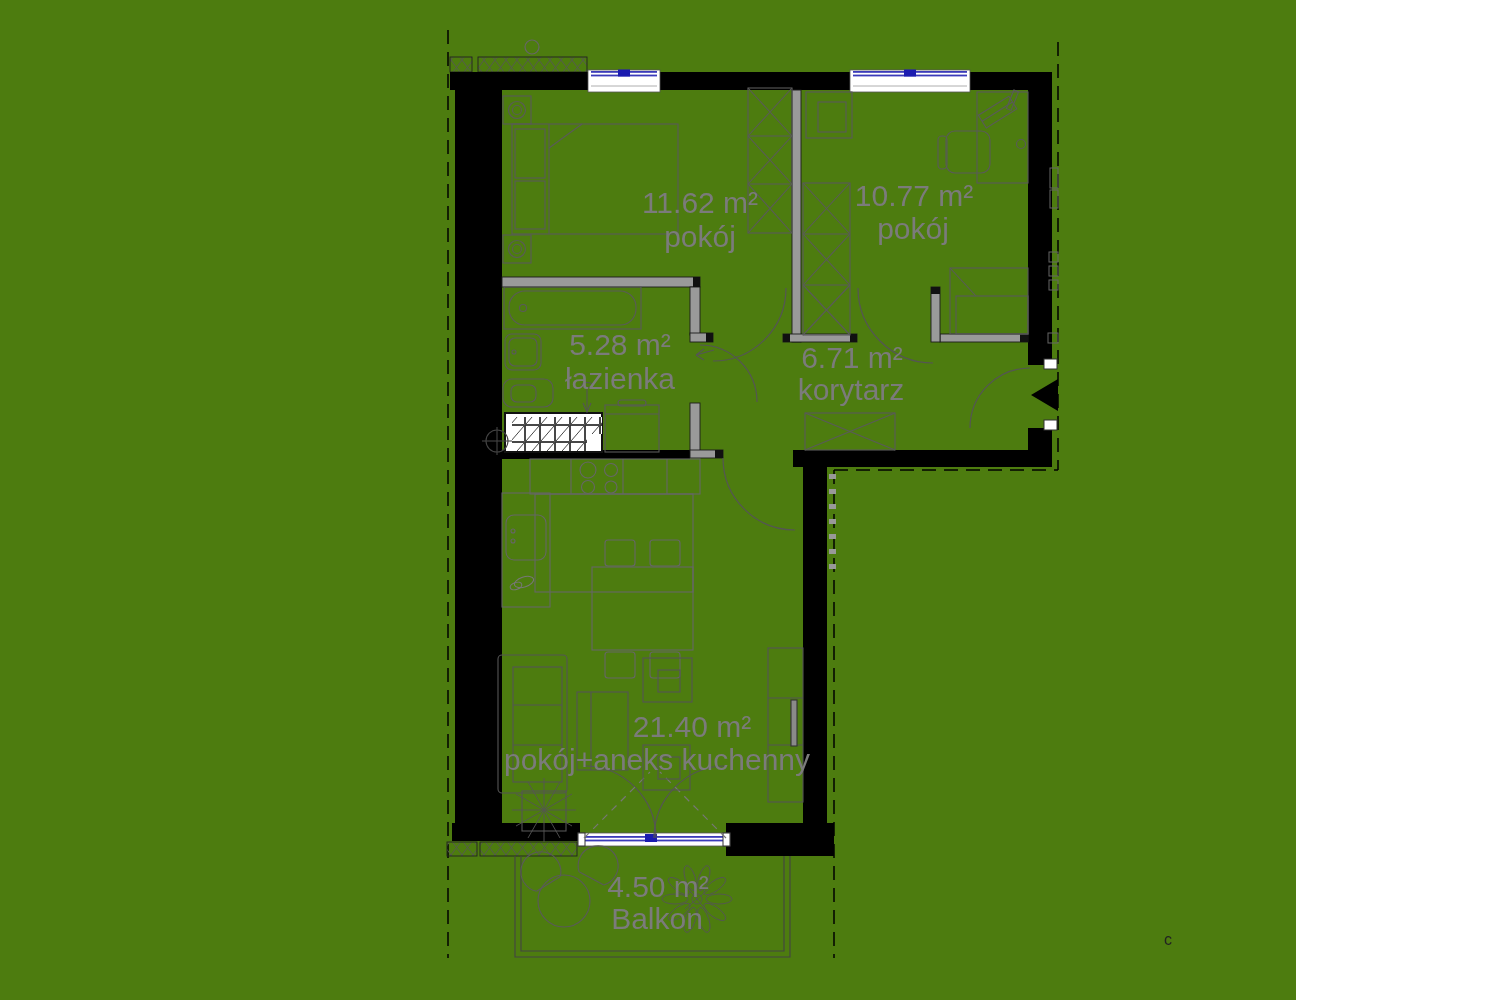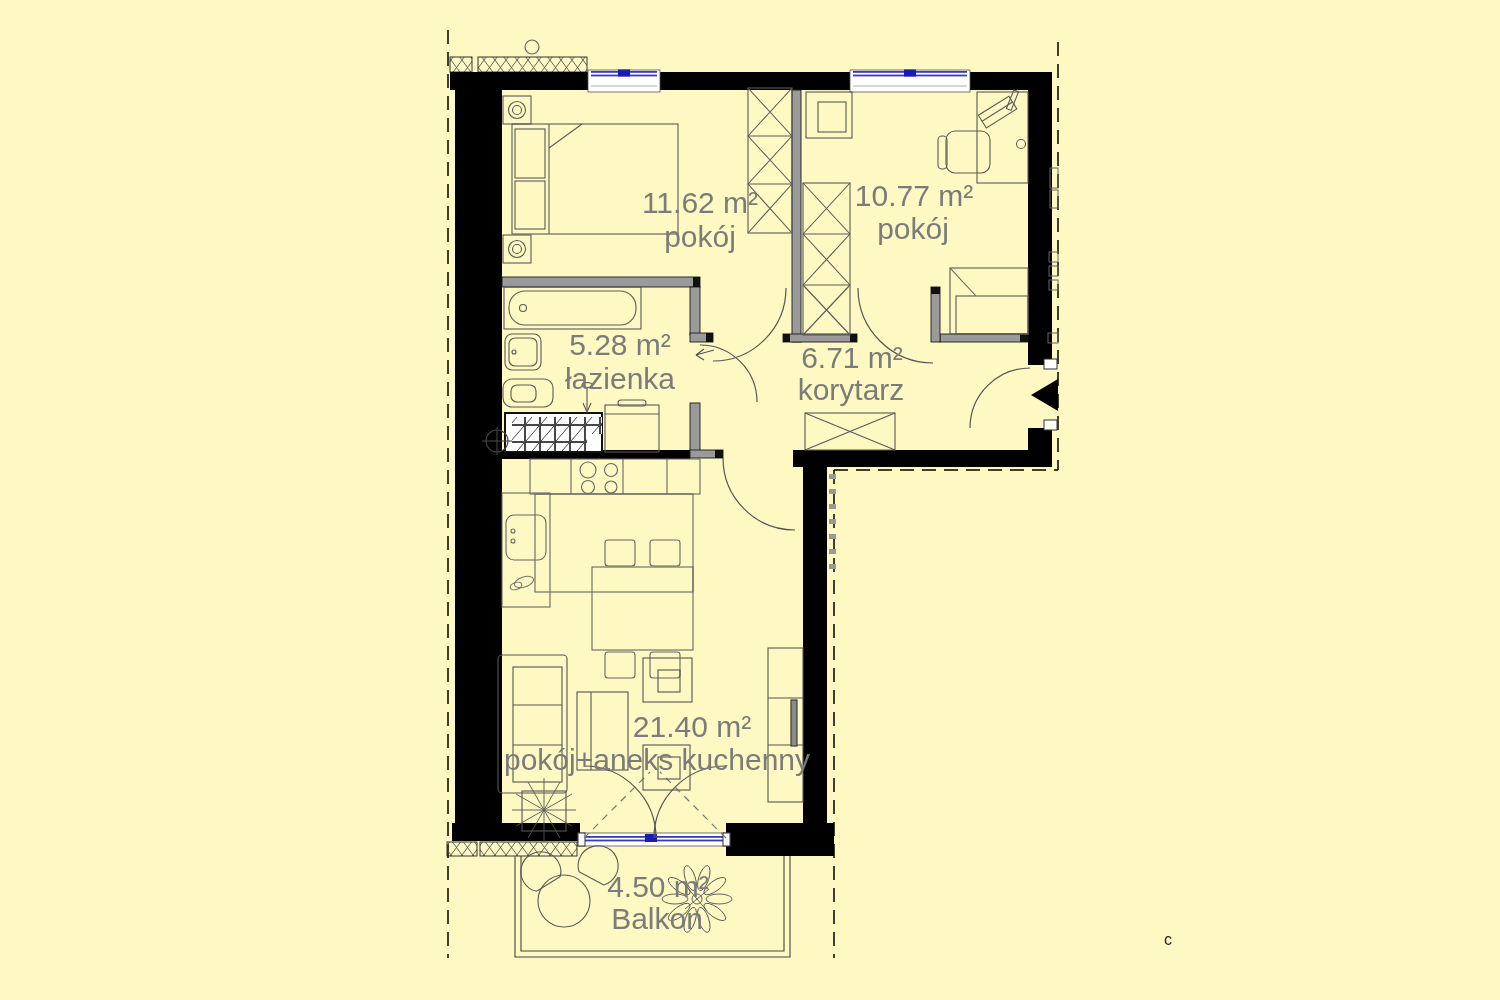--- a/index.html
+++ b/index.html
@@ -1,16 +1,16 @@
 <!DOCTYPE html>
 <html><head>
 <meta charset="utf-8">
 <style>
   html,body{margin:0;padding:0;background:#ffffff;}
-  .page{position:relative;width:1500px;height:1000px;background:#fef9c3;overflow:hidden;
+  .page{position:relative;width:1296px;height:1000px;background:#4d7c0f;overflow:hidden;
         font-family:"Liberation Sans",sans-serif;}
   svg{display:block;}
   text{font-family:"Liberation Sans",sans-serif;fill:#7b7b7b;}
   .area-label{font-size:30px;}
   .room-label{font-size:30px;}
   .tiny-note{font-size:16px;fill:#222;}
 </style>
 </head>
 <body>
 

